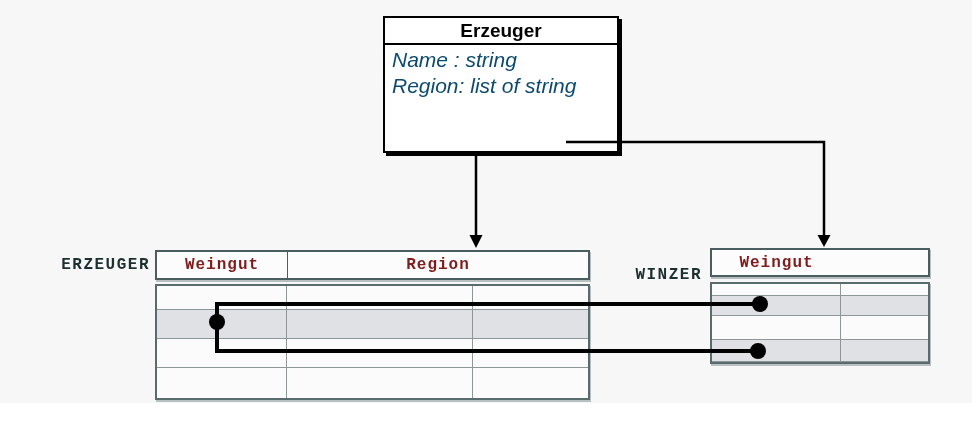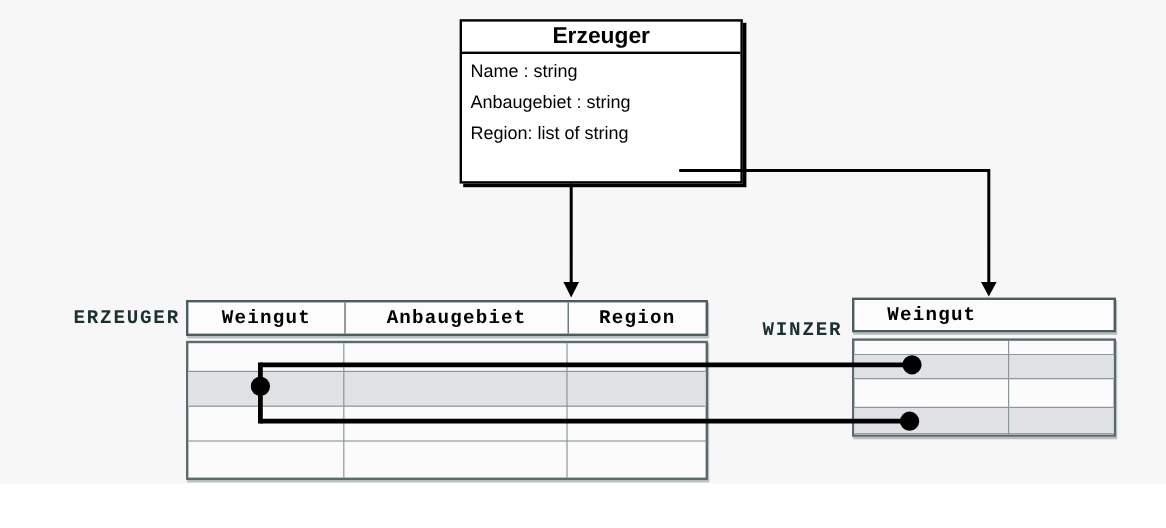--- a/index.html
+++ b/index.html
@@ -16,21 +16,21 @@
     position:absolute;left:383px;top:16px;width:236px;height:137px;
     background:#ffffff;border:2px solid #000;box-sizing:border-box;
     box-shadow:3px 3px 0 #000;
     z-index:3;
   }
   .class-box-title{
     height:25px;line-height:25px;border-bottom:2px solid #000;
     text-align:center;font-weight:bold;font-size:19px;color:#000;
   }
   .class-box-attrs{padding:2px 0 0 7px;}
-  .attr{font-size:15px;line-height:26px;color:#000000;white-space:nowrap;}
+  .attr{font-size:21px;line-height:26px;color:#0c4a6e;white-space:nowrap;font-style:italic;}
 
   
   .tbl-label{
     position:absolute;display:flex;align-items:center;justify-content:flex-end;
     font-family:"Liberation Mono", monospace;font-weight:bold;
     font-size:16px;letter-spacing:1.5px;color:#1c3030;
   }
   .lbl-erzeuger{left:24px;top:250px;width:126px;height:30px;}
   .lbl-winzer{left:596px;top:260px;width:106px;height:29px;}
 
@@ -39,21 +39,21 @@
     position:absolute;display:flex;box-sizing:border-box;
     background:#fcfcfc;border:2px solid #4c5d5f;
     box-shadow:1px 2px 0 rgba(120,136,136,.5);
     z-index:1;
   }
   .erz-header{left:155px;top:250px;width:435px;height:30px;}
   .win-header{left:710px;top:248px;width:220px;height:29px;}
   .hcell{
     display:flex;align-items:center;justify-content:center;
     font-family:"Liberation Mono", monospace;font-weight:bold;
-    font-size:16px;letter-spacing:1px;color:#000000;
+    font-size:16px;letter-spacing:1px;color:#7f1d1d;
     border-right:1px solid #4c5d5f;box-sizing:border-box;height:100%;
   }
   .hcell:last-child{border-right:none;text-align:right;}
 
   
   .tbl-body{
     position:absolute;box-sizing:border-box;
     background:#fbfbfb;border:2px solid #5a6b6d;
     box-shadow:1px 2px 0 rgba(120,136,136,.5);
     z-index:1;
@@ -70,31 +70,29 @@
 </style>
 </head>
 <body>
 
 <div class="canvas">
 
   <div class="class-box">
     <div class="class-box-title">Erzeuger</div>
     <div class="class-box-attrs">
       <div class="attr">Name : string</div>
-      <div class="attr">Anbaugebiet : string</div>
       <div class="attr">Region: list of string</div>
     </div>
   </div>
 
   <div class="tbl-label lbl-erzeuger">ERZEUGER</div>
   <div class="tbl-label lbl-winzer">WINZER</div>
 
   <div class="tbl-header erz-header">
     <div class="hcell" style="width:131px">Weingut</div>
-    <div class="hcell" style="width:186px">Anbaugebiet</div>
     <div class="hcell" style="flex:1">Region</div>
   </div>
 
   <div class="tbl-body erz-body">
     <div class="row" style="height:24px"></div>
     <div class="row highlight" style="height:29px"></div>
     <div class="row" style="height:29px"></div>
     <div class="row last" style="height:30px"></div>
     <div class="vline" style="left:129px"></div>
     <div class="vline" style="left:315px"></div>

